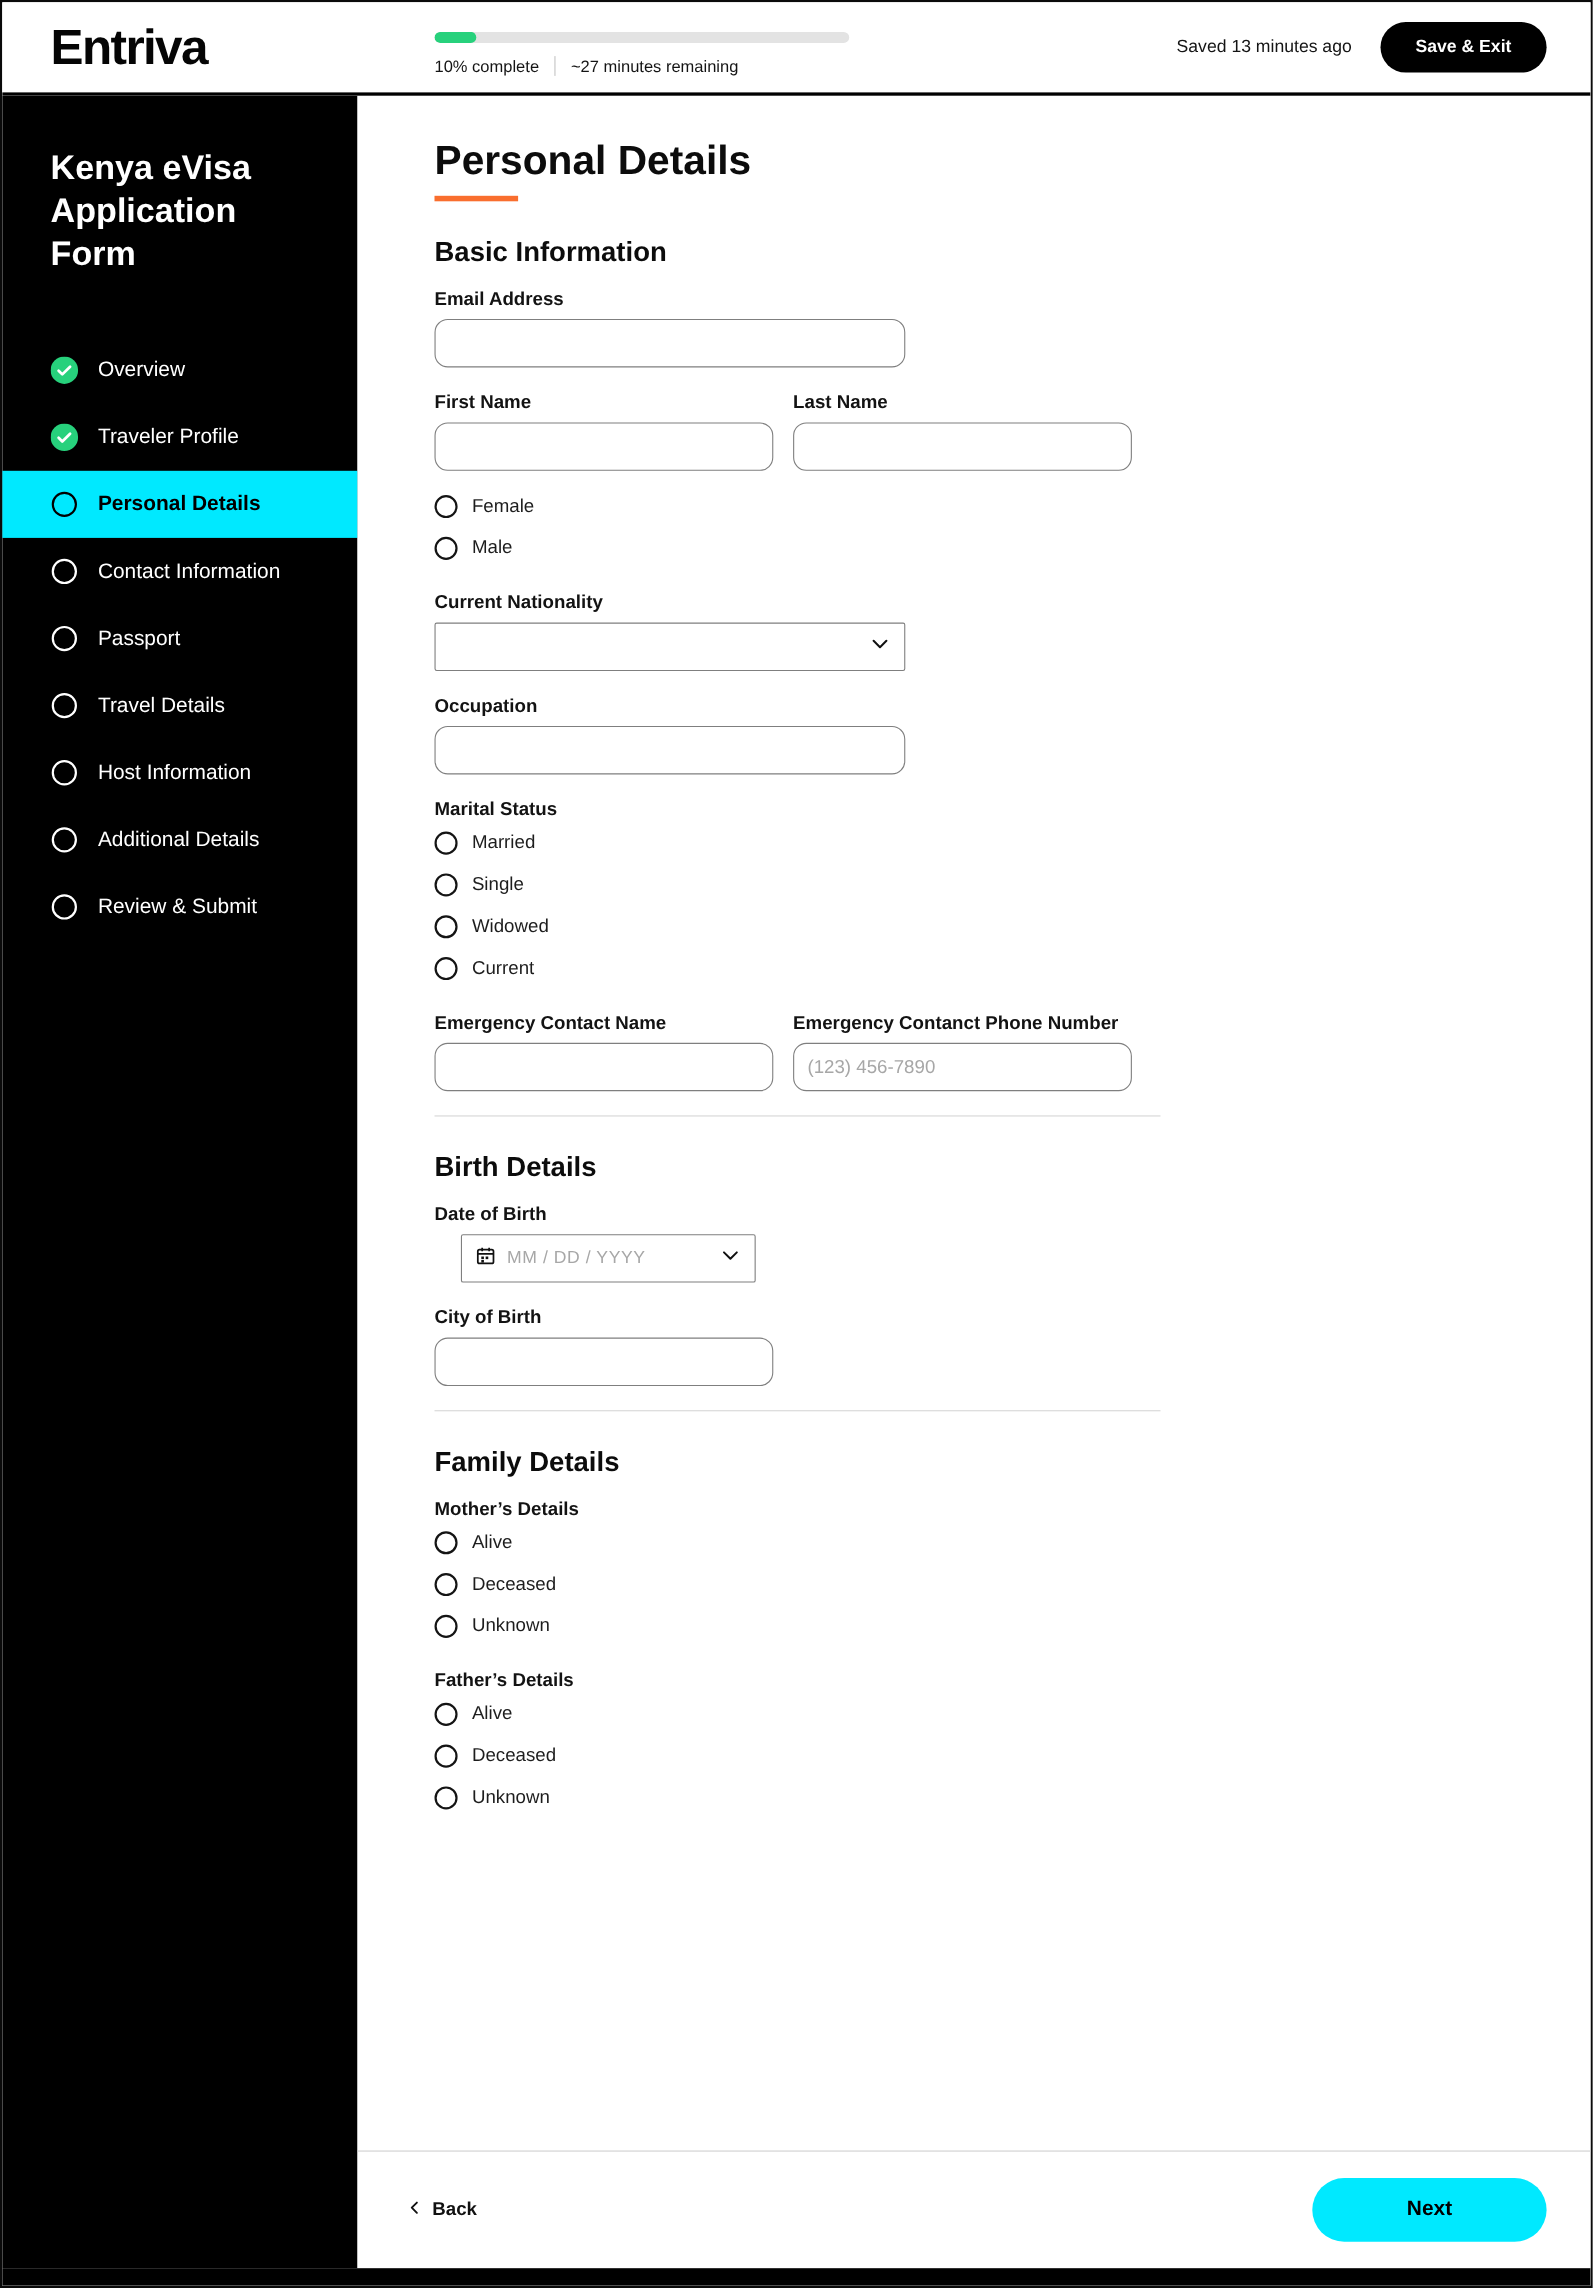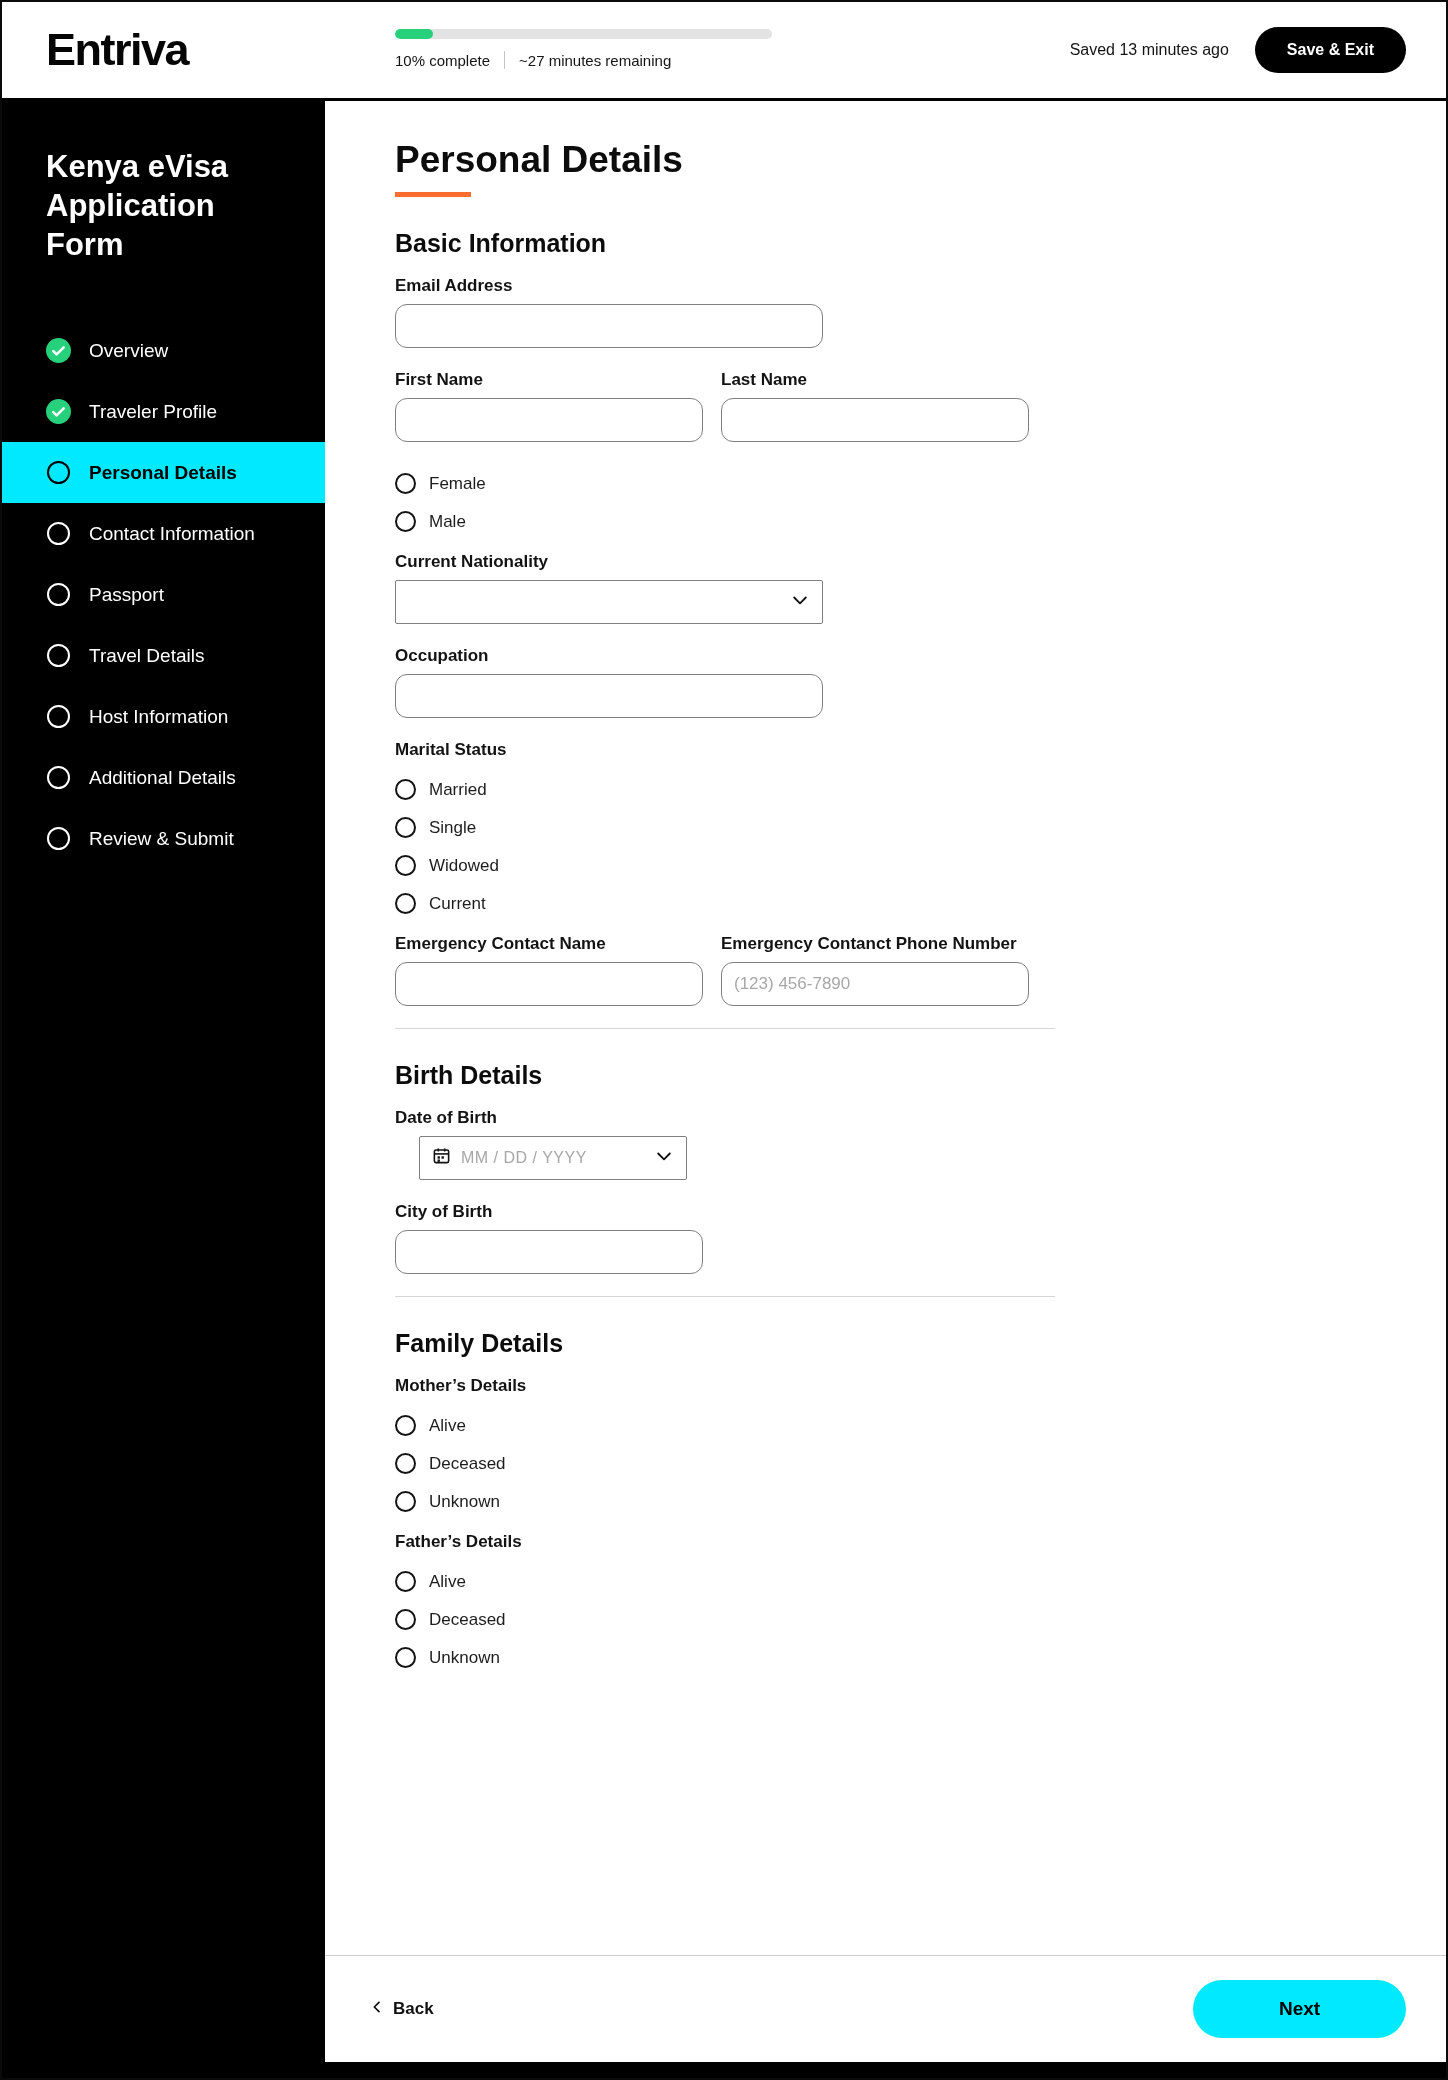--- a/index.html
+++ b/index.html
@@ -9,21 +9,21 @@
     --ink:#111;
     --border-grey:#7f7f7f;
   }
   *{box-sizing:border-box;margin:0;padding:0;font-family:"Liberation Sans","DejaVu Sans",sans-serif;}
   html,body{background:#f2f2f2;}
   .page{
     width:1448px;height:2080px;margin:0 auto;background:#fff;
     border:2px solid #0a0a0a;display:flex;flex-direction:column;overflow:hidden;position:relative;
   }
   
-  .topbar{height:99px;background:#fff;border-bottom:3px solid #000;position:relative;display:flex;align-items:center;flex-shrink:0;}
+  .topbar{height:85px;background:#fff;border-bottom:3px solid #000;position:relative;display:flex;align-items:center;flex-shrink:0;}
   .logo{font-size:45px;font-weight:800;letter-spacing:-1.5px;color:#050505;margin-left:44px;}
   .progress-wrap{position:absolute;left:393px;top:27px;width:377px;}
   .progress-track{width:377px;height:10px;background:#e3e3e3;border-radius:6px;overflow:hidden;}
   .progress-fill{height:100%;width:10%;background:var(--success-green);border-radius:6px;}
   .progress-meta{display:flex;align-items:center;margin-top:12px;font-size:15px;color:#141414;}
   .vdiv{width:1px;height:18px;background:#c4c4c4;margin:0 14px;display:inline-block;}
   .topbar-right{position:absolute;right:40px;top:50%;transform:translateY(-50%);display:flex;align-items:center;gap:26px;}
   .saved{font-size:16px;color:#141414;}
   .save-exit{background:#000;color:#fff;border:none;height:46px;padding:0 32px;border-radius:28px;font-size:16px;font-weight:700;cursor:pointer;}
   
@@ -52,21 +52,21 @@
   .text-input::placeholder{color:#a7a7a7;}
   .w-lg{width:428px;}
   .w-md{width:308px;}
   .w-dob{width:268px;}
   .row{display:flex;gap:18px;}
   .select{height:44px;border:1px solid var(--border-grey);border-radius:2px;background:#fff;display:flex;align-items:center;justify-content:flex-end;padding:0 12px;cursor:pointer;}
   .date-field{height:44px;border:1px solid var(--border-grey);border-radius:2px;background:#fff;display:flex;align-items:center;gap:10px;padding:0 12px;cursor:pointer;margin-left:24px;}
   .date-placeholder{flex:1;font-size:16px;color:#a7a7a7;letter-spacing:0.5px;}
   .radio-group .field-label{margin-bottom:10px;}
   .radio-group{margin-bottom:20px;}
-  .radio-row{display:flex;align-items:flex-end;gap:13px;height:30px;margin-bottom:8px;cursor:pointer;}
+  .radio-row{display:flex;align-items:flex-start;gap:13px;height:30px;margin-bottom:8px;cursor:pointer;}
   .radio-circle{width:21px;height:21px;border:2px solid #141414;border-radius:50%;background:#fff;flex-shrink:0;}
   .radio-label{font-size:17px;color:#1d1d1d;}
   .divider{height:1px;background:#d6d6d6;width:660px;margin:12px 0 32px 0;}
   
   .footer{border-top:1px solid #cfcfcf;padding:24px 40px 24px 44px;display:flex;align-items:center;justify-content:space-between;}
   .back-btn{display:flex;align-items:center;gap:8px;font-size:17px;font-weight:700;color:#111;cursor:pointer;background:none;border:none;}
   .next-btn{background:var(--accent-cyan);border:none;color:#000;font-size:19px;font-weight:700;height:58px;width:213px;border-radius:32px;cursor:pointer;}
   .bottom-strip{height:16px;background:#000;flex-shrink:0;}
 </style>
 </head>

